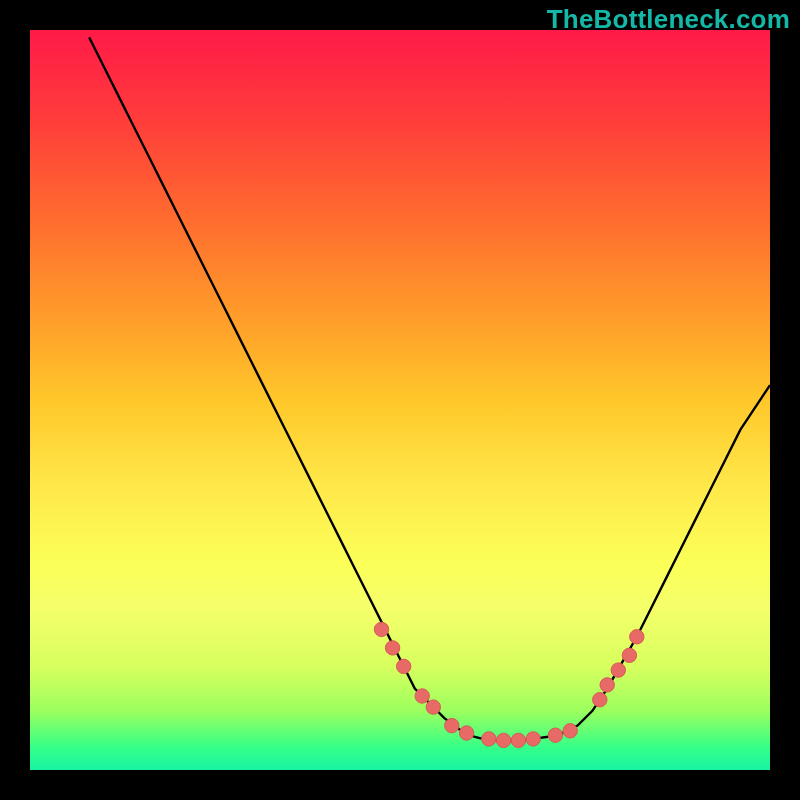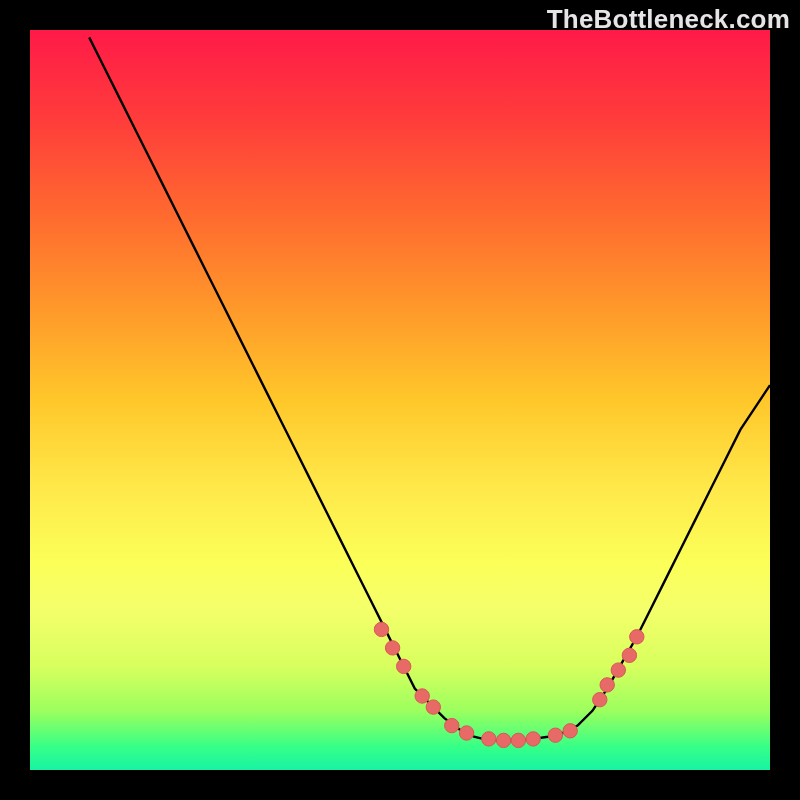--- a/index.html
+++ b/index.html
@@ -14,21 +14,21 @@
   .outer {
     position: relative;
     width: 800px;
     height: 800px;
     background: #000;
   }
   .attribution {
     position: absolute;
     top: 4px;
     right: 10px;
-    color: #e5e5e5;
+    color: #14b8a6;
     font-size: 26px;
     font-weight: bold;
     letter-spacing: 0.2px;
   }
   .plot-area {
     position: absolute;
     left: 30px;
     top: 30px;
     width: 740px;
     height: 740px;

